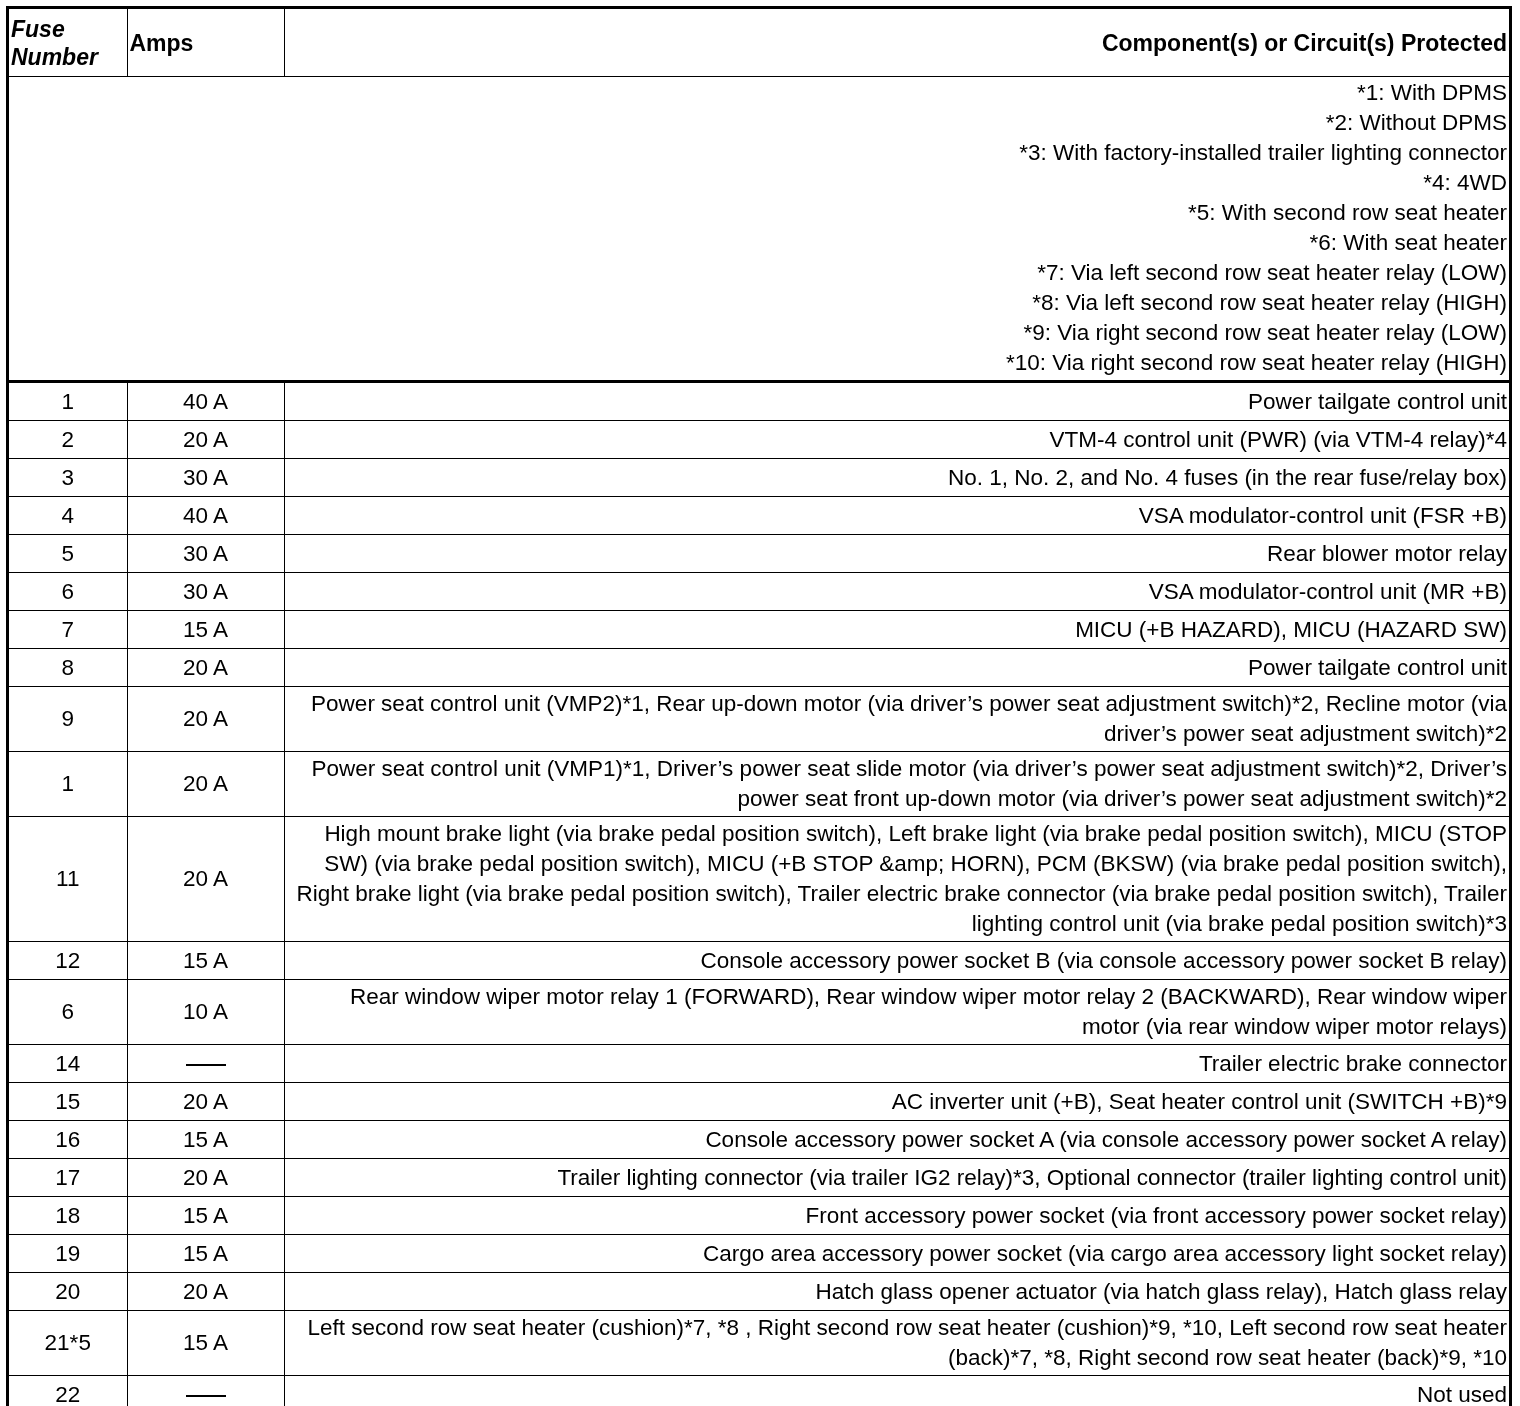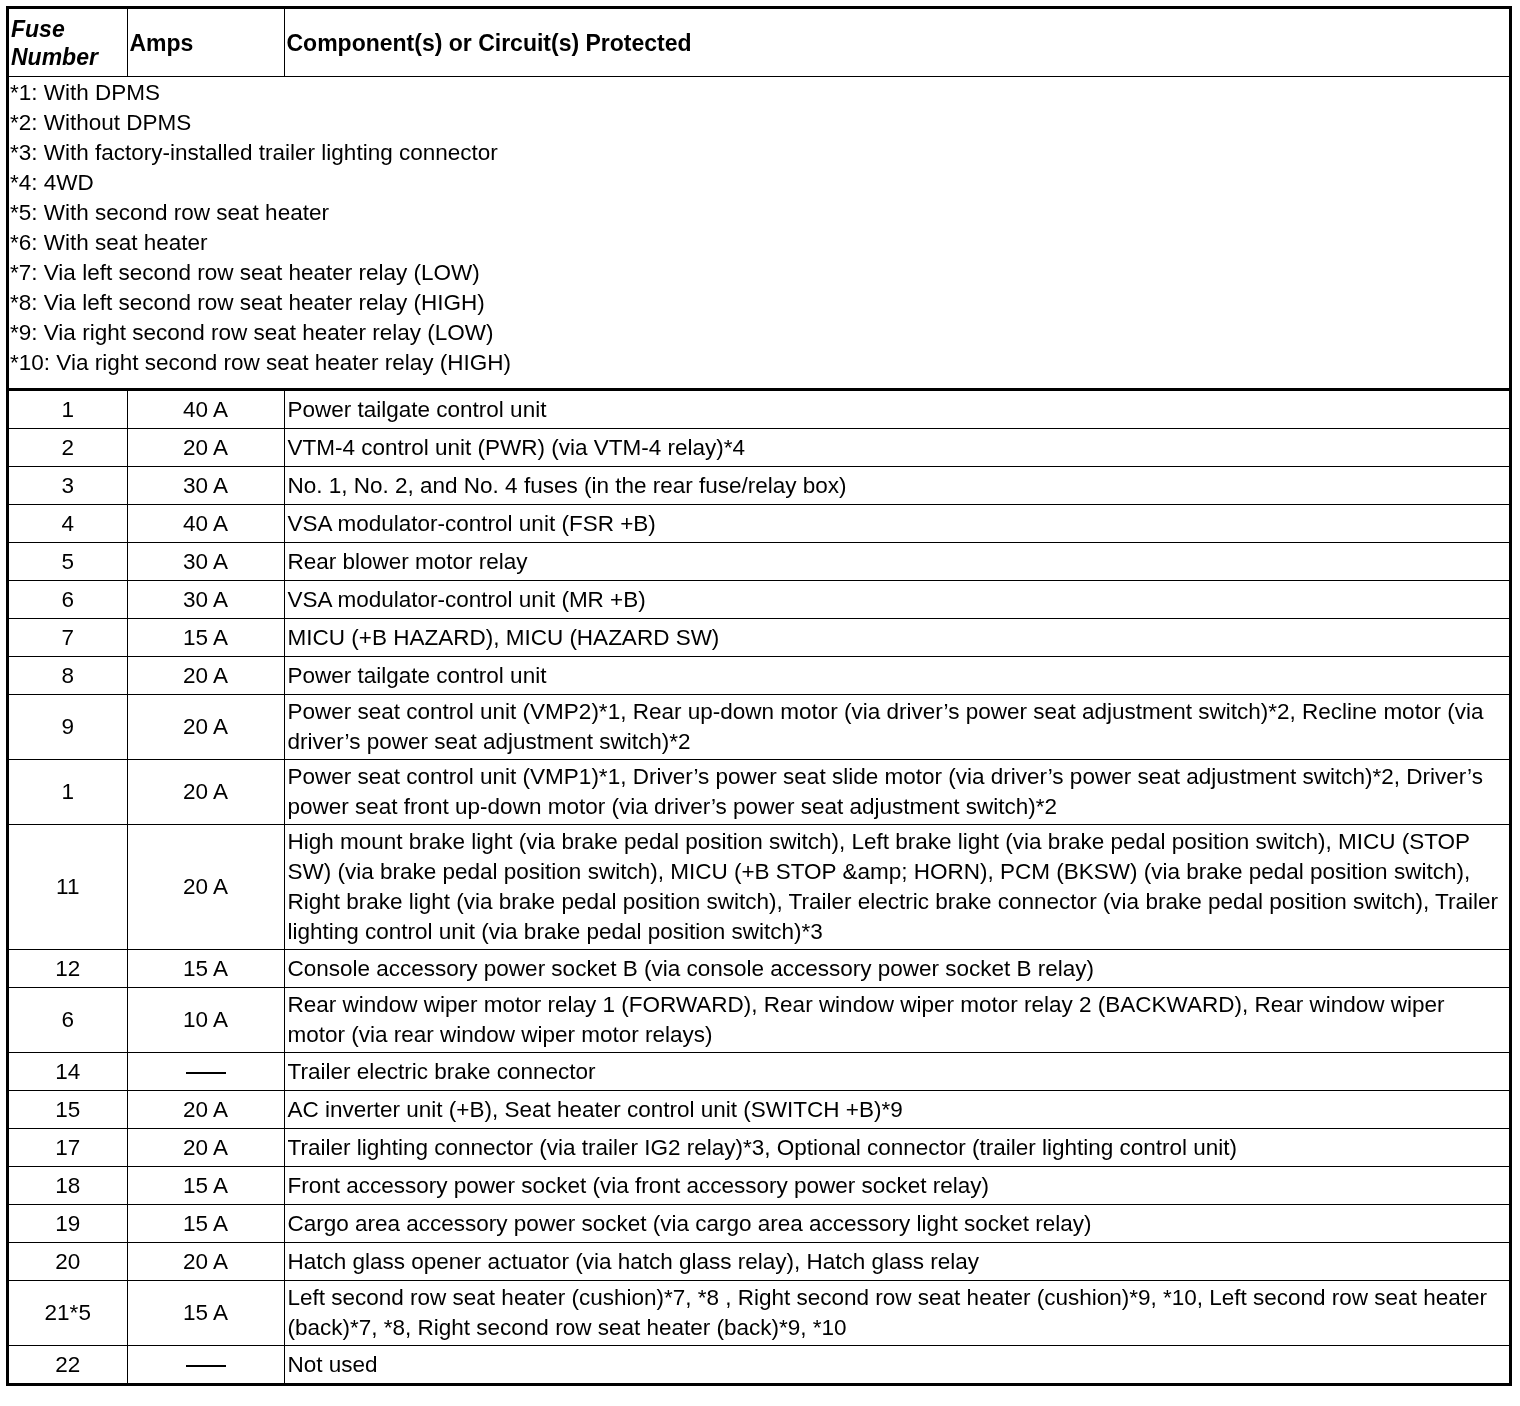--- a/index.html
+++ b/index.html
@@ -16,26 +16,26 @@
     font-weight: bold; font-size: 23px; text-align: left; line-height: 28px;
     padding: 2px 2px;
   }
   th.h1 { height: 63px; font-style: italic; }
   col.c1 { width: 118px; }
   col.c2 { width: 157px; }
   td { font-size: 22.5px; line-height: 30px; }
   td.num, td.amp { text-align: center; }
   td.desc { padding: 2px 2px 2px 3px; }
   tr.single td { height: 33px; }
-  td.notes { padding: 1px 2px 10px 1px; border-bottom: 3px solid #000; }
+  td.notes { padding: 1px 2px 2px 1px; border-bottom: 3px solid #000; }
   .note-line { line-height: 30px; font-size: 22.5px; }
   .dash { display: inline-block; width: 40px; height: 2px; background: #000; vertical-align: middle; }
   table tr:first-child th { border-top: none; }
   table td:first-child, table th:first-child { border-left: none; }
-  table td:last-child, table th:last-child { border-right: none; }
+  table td:last-child, table th:last-child { border-right: none; text-align: right; }
   table tr:last-child td { border-bottom: none; }
 </style>
 </head>
 <body>
 
 <div class="sheet">
   <table>
     <colgroup>
         <col class="c1">
         <col class="c2">
@@ -132,20 +132,25 @@
           <td class="num">14</td>
           <td class="amp"><span class="dash"></span></td>
           <td class="desc">Trailer electric brake connector</td>
         </tr>
         <tr class="single">
           <td class="num">15</td>
           <td class="amp">20 A</td>
           <td class="desc">AC inverter unit (+B), Seat heater control unit (SWITCH +B)*9</td>
         </tr>
         <tr class="single">
+          <td class="num">16</td>
+          <td class="amp">15 A</td>
+          <td class="desc">Console accessory power socket A (via console accessory power socket A relay)</td>
+        </tr>
+        <tr class="single">
           <td class="num">17</td>
           <td class="amp">20 A</td>
           <td class="desc">Trailer lighting connector (via trailer IG2 relay)*3, Optional connector (trailer lighting control unit)</td>
         </tr>
         <tr class="single">
           <td class="num">18</td>
           <td class="amp">15 A</td>
           <td class="desc">Front accessory power socket (via front accessory power socket relay)</td>
         </tr>
         <tr class="single">

